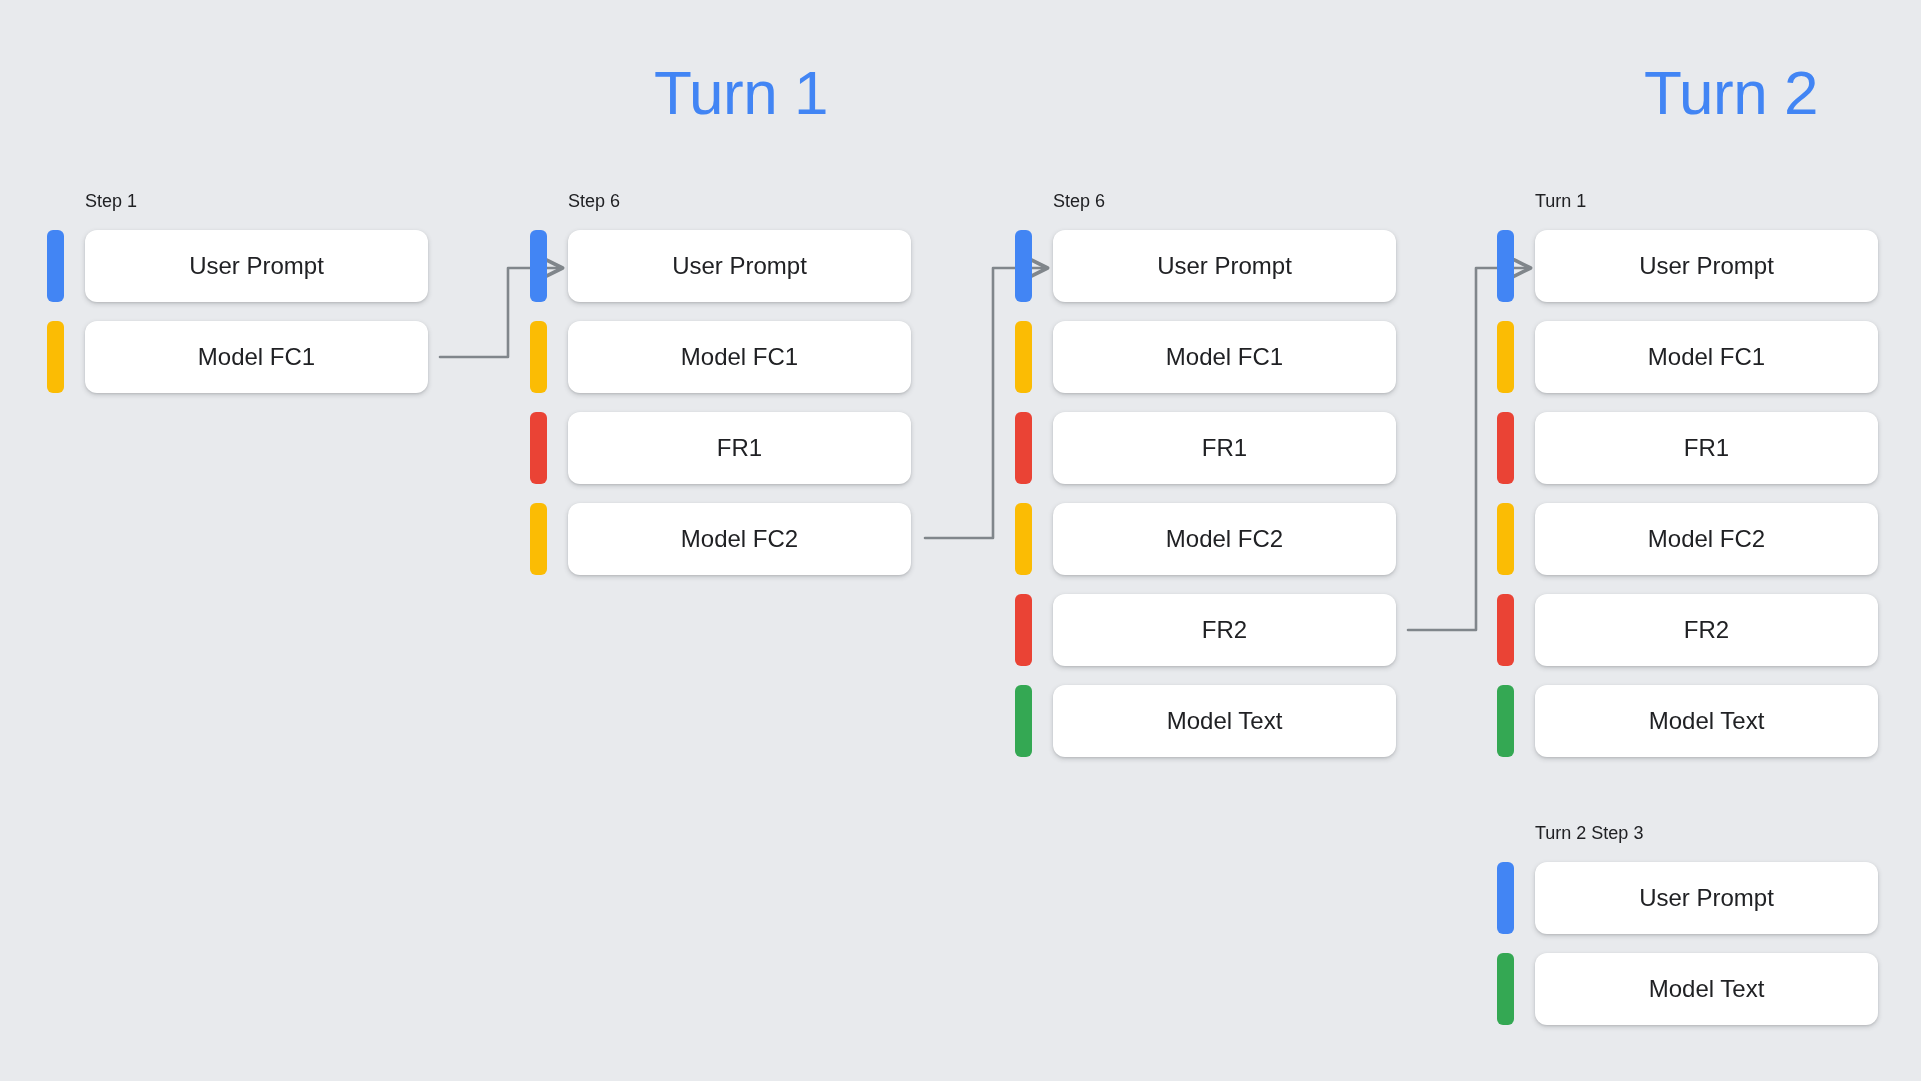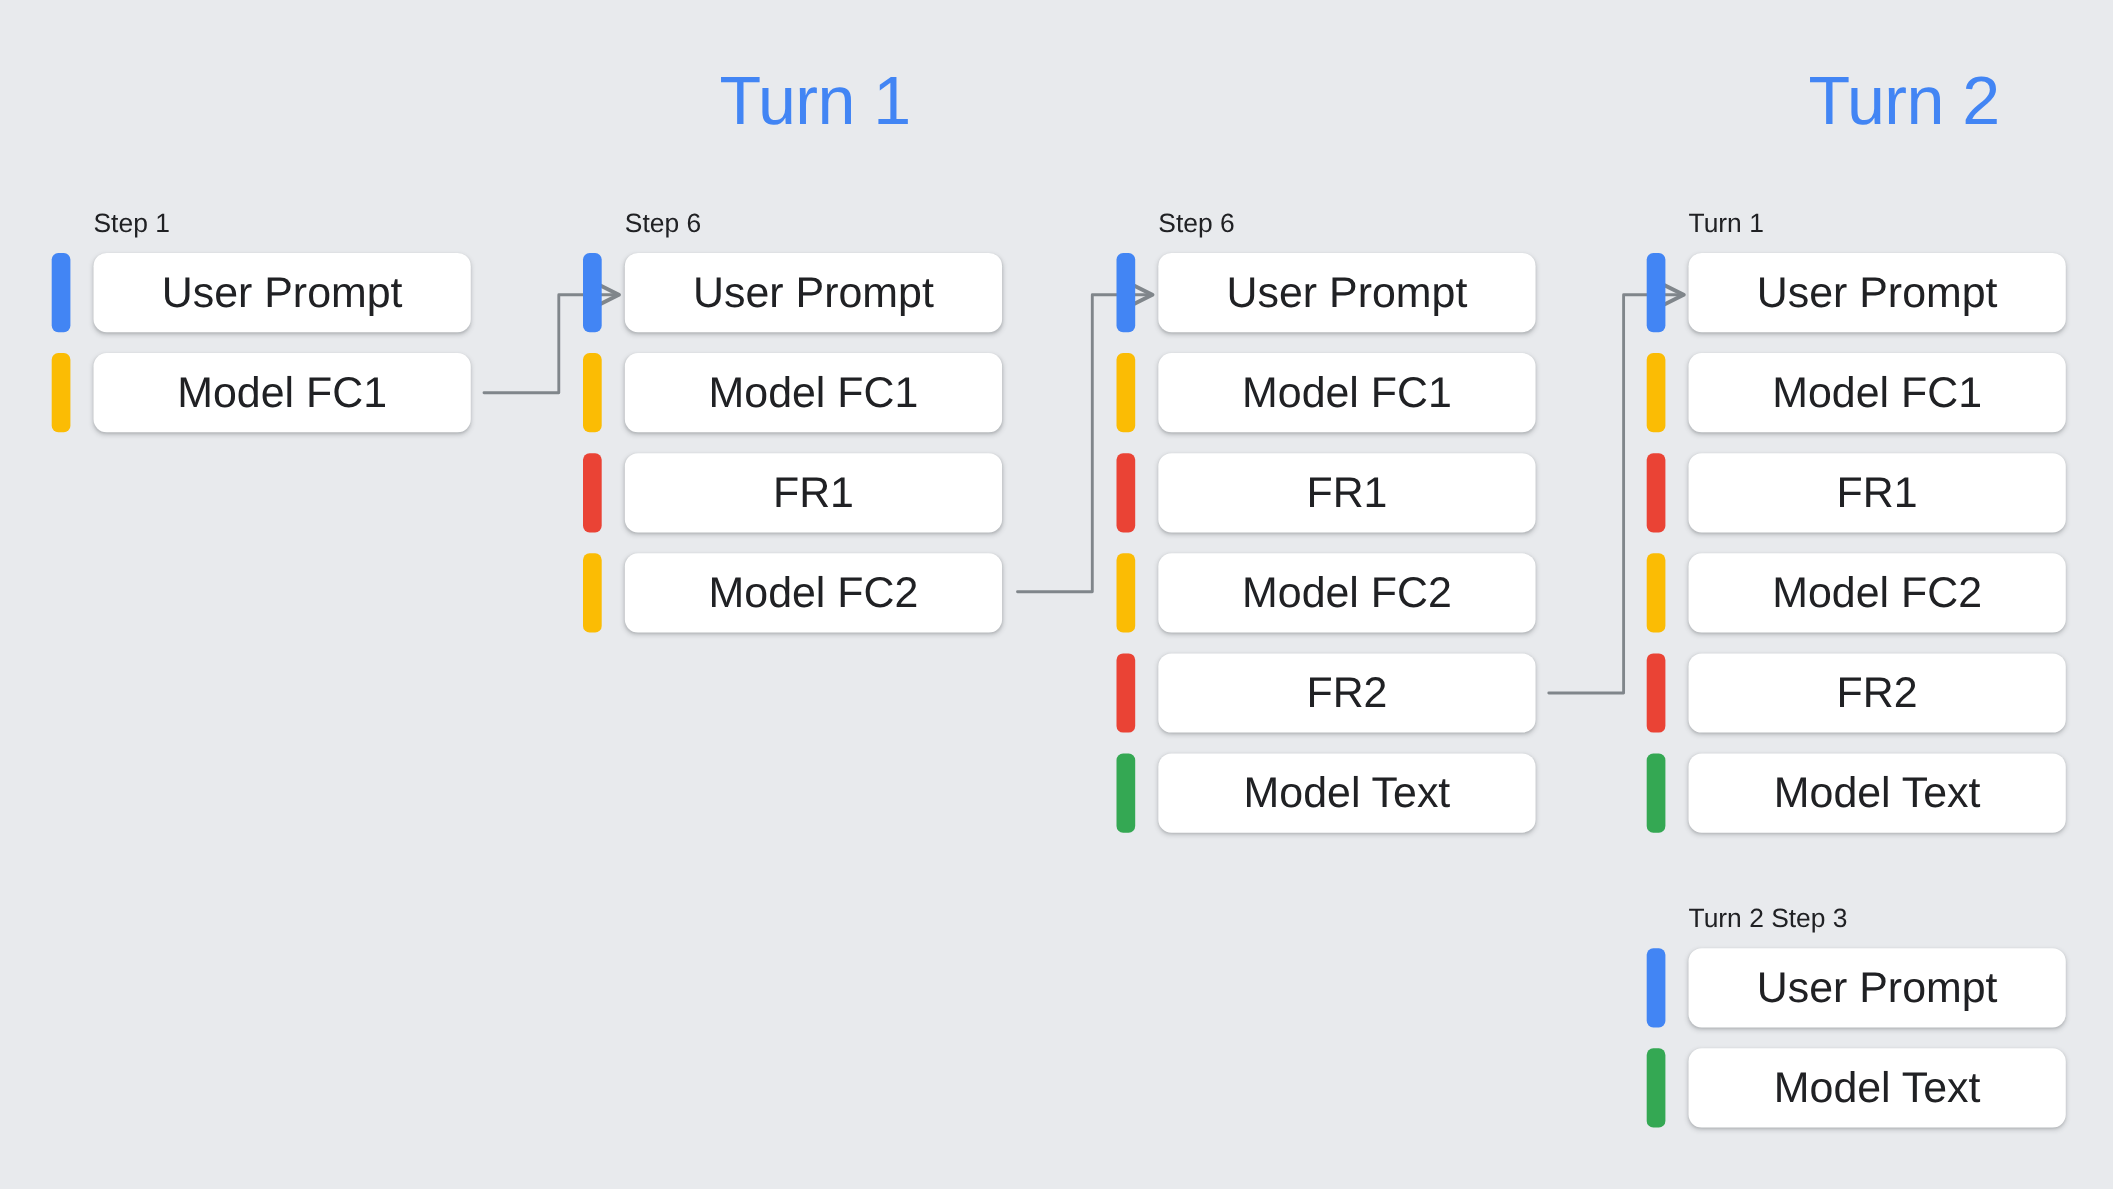--- a/index.html
+++ b/index.html
@@ -38,21 +38,21 @@
   #turn2-heading { left: 1604px; top: 62px; margin-left: 40px; }
 
   
   .column {
     position: absolute;
   }
   .column-label {
     position: absolute;
     left: 38px;
     top: -38px;
-    font-size: 24px;
+    font-size: 18px;
     color: #202124;
     white-space: nowrap;
     line-height: 1;
   }
 
   
   .row {
     position: absolute;
     left: 0;
     height: 72px;
@@ -77,21 +77,21 @@
     height: 72px;
     background: #ffffff;
     border-radius: 12px;
     box-shadow: 0 2px 5px rgba(60,64,67,0.22), 0 1px 2px rgba(60,64,67,0.12);
     display: flex;
     align-items: center;
     justify-content: center;
     box-sizing: border-box;
   }
   .card-label {
-    font-size: 39px;
+    font-size: 24px;
     color: #202124;
     line-height: 1;
     white-space: nowrap;
   }
 
   
   #connectors {
     position: absolute;
     left: 0;
     top: 0;

